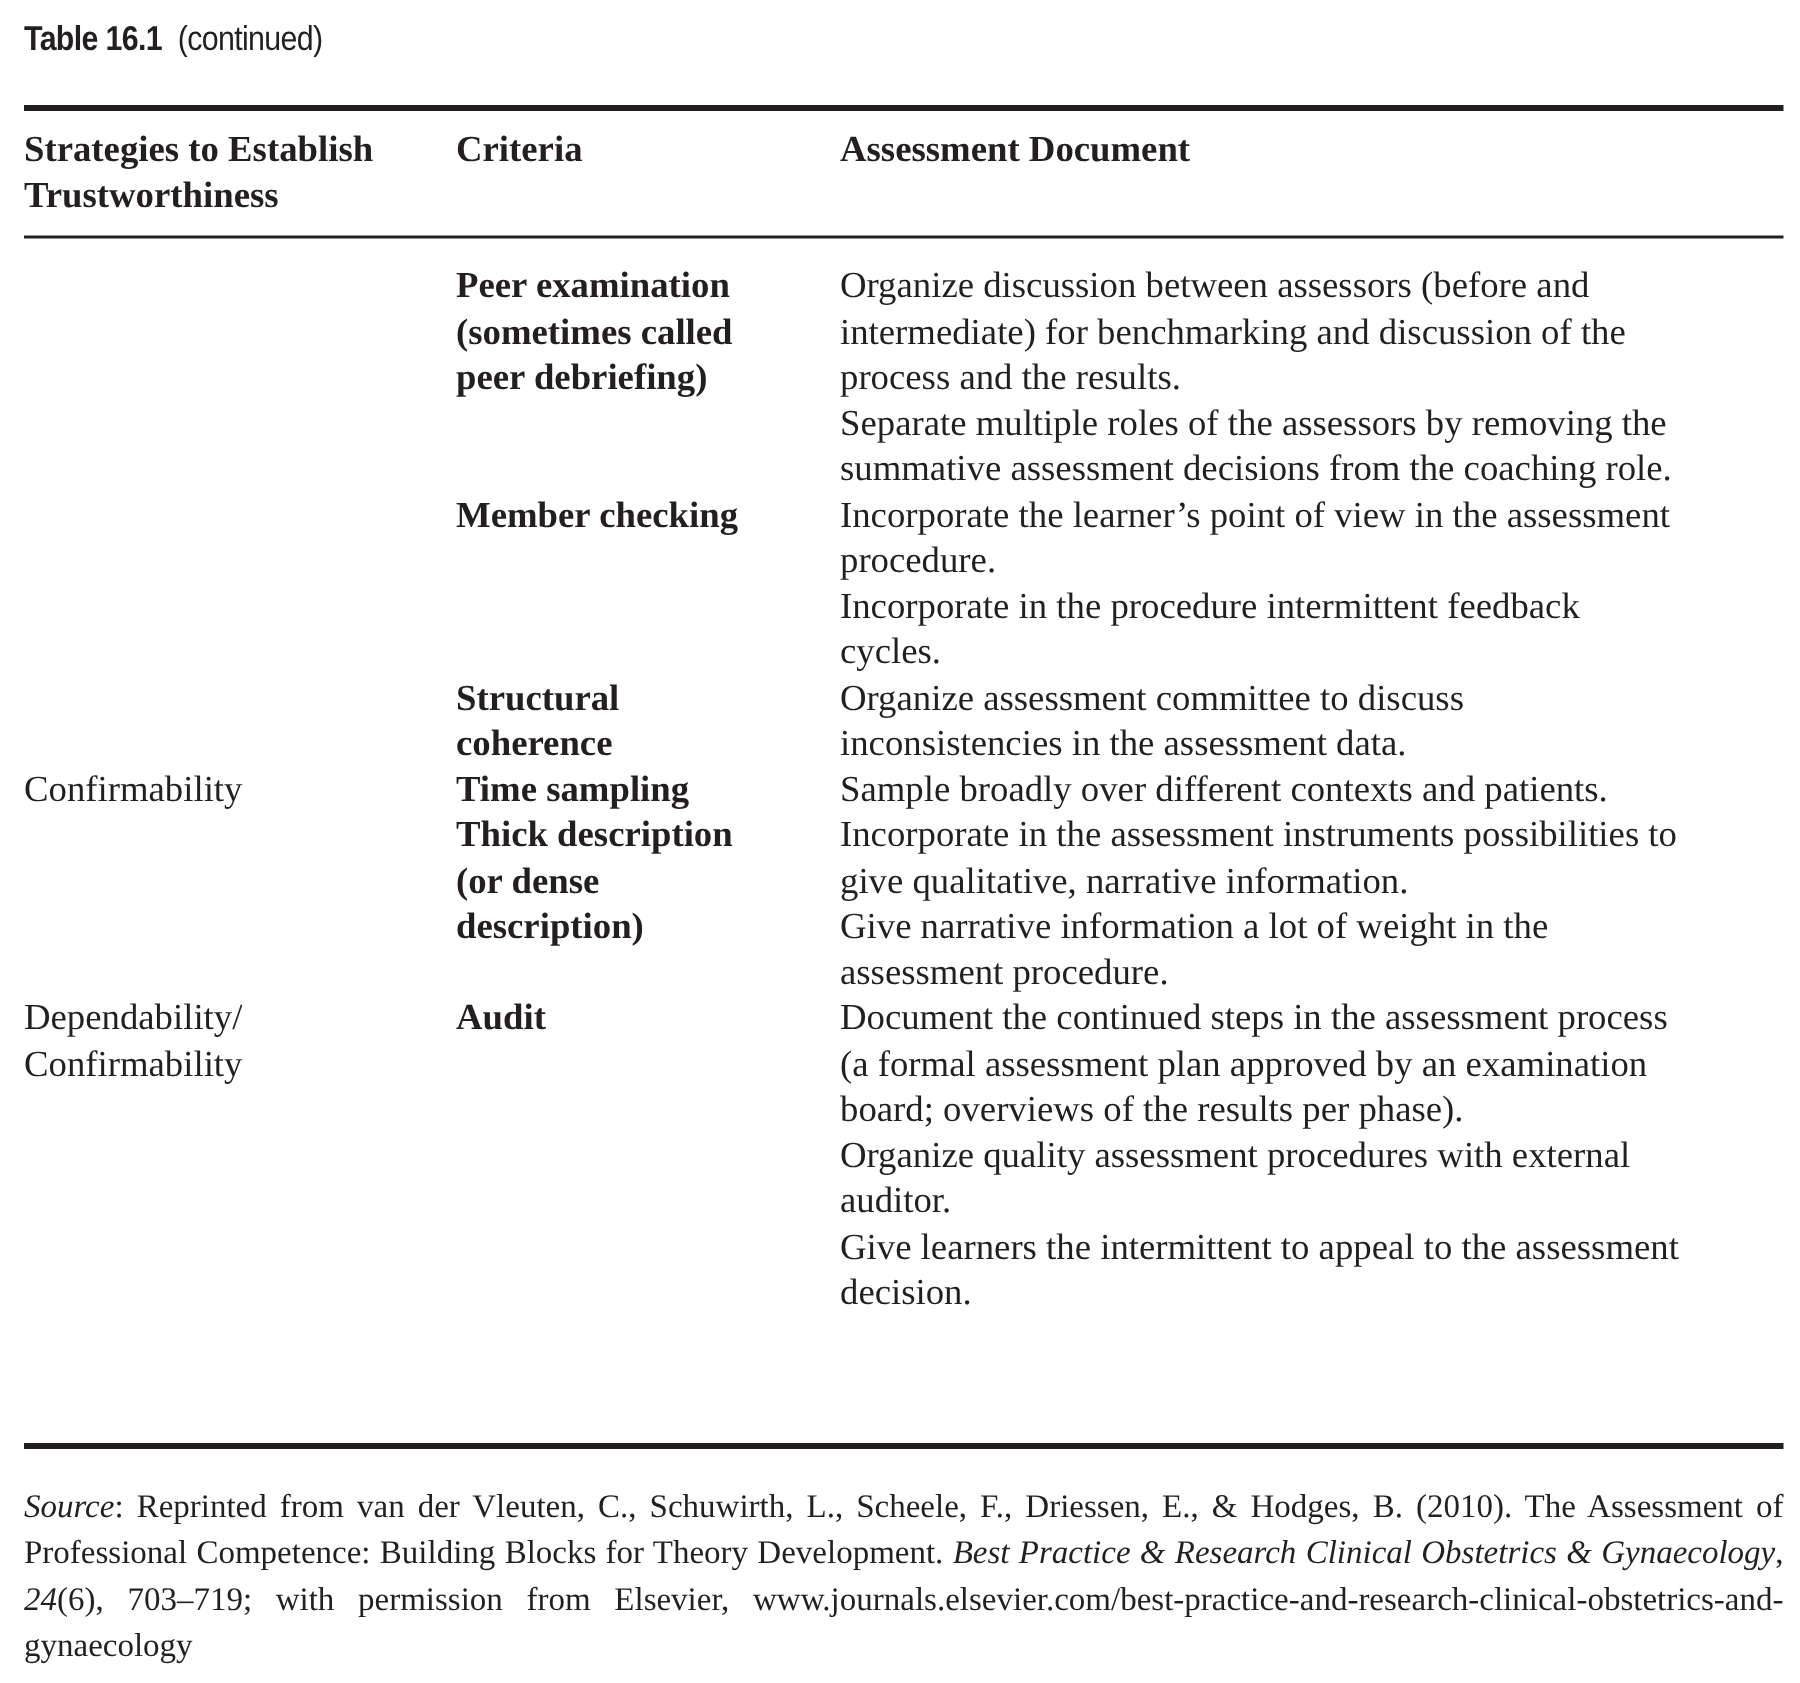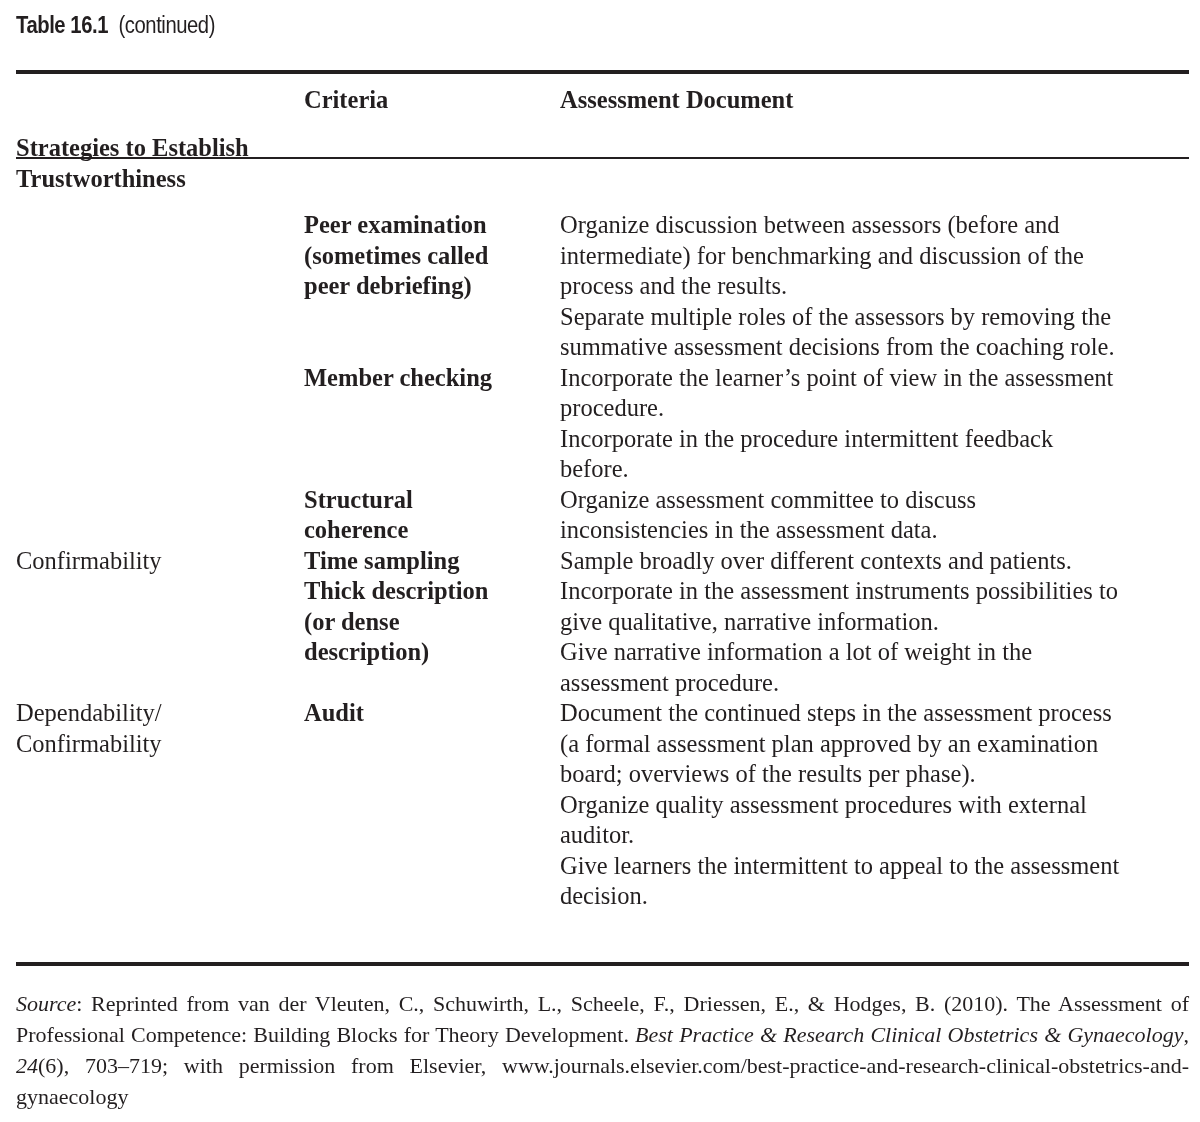--- a/index.html
+++ b/index.html
@@ -47,21 +47,21 @@
 </div>
 
 <div class="rule-thick" style="top:70px;"></div>
 <div class="rule-thin" style="top:157px;"></div>
 <div class="rule-thick" style="top:962px;"></div>
 
 <table class="main">
   <thead>
     <tr class="hdr-row">
       <th class="c1">
-          <span style="display:block;width:270px;margin-top:48px;">Strategies to Establish Trustworthiness</span>
+          <span style="display:block;width:270px;">Strategies to Establish Trustworthiness</span>
         </th>
       <th class="c2">Criteria</th>
       <th>Assessment Document</th>
     </tr>
   </thead>
   <tbody>
     <tr class="spacer">
         <td colspan="3"></td>
       </tr>
 
@@ -83,21 +83,21 @@
 
     <tr class="row">
       <td class="c1"></td>
       <td class="c2">
         <span class="line">Member checking</span>
       </td>
       <td>
         <span class="line">Incorporate the learner’s point of view in the assessment</span>
         <span class="line">procedure.</span>
         <span class="line">Incorporate in the procedure intermittent feedback</span>
-        <span class="line">before.</span>
+        <span class="line">cycles.</span>
       </td>
     </tr>
 
     <tr class="row">
       <td class="c1"></td>
       <td class="c2">
         <span class="line">Structural</span>
         <span class="line">coherence</span>
       </td>
       <td>

